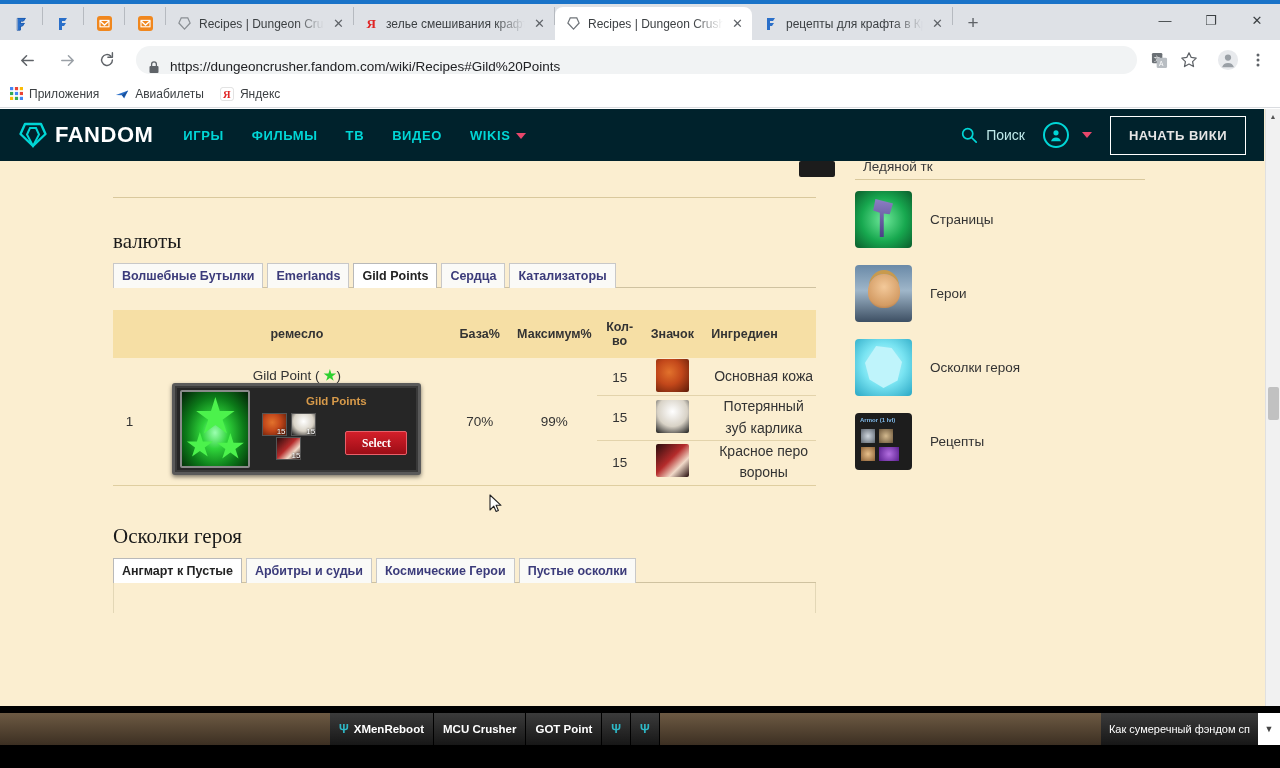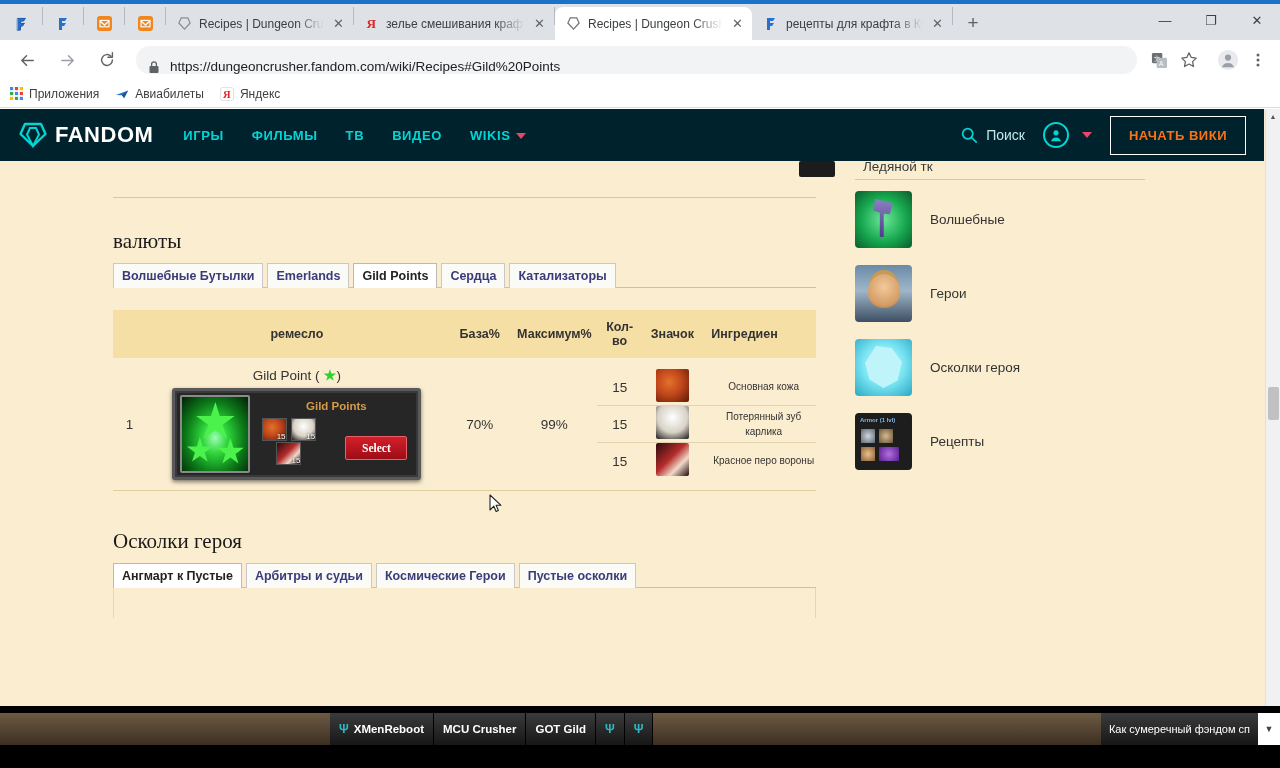--- a/index.html
+++ b/index.html
@@ -73,21 +73,21 @@
   .fandom-logo { display:flex; align-items:center; gap:7px; color:#fff; font-size:22px;
                  font-weight:bold; letter-spacing:.5px; margin-right:30px; }
   .fnav { display:flex; align-items:center; gap:28px; }
   .fnav a { color:#00d6d6; font-size:13px; font-weight:bold; letter-spacing:.6px; }
   .caret { width:0;height:0;border-left:5px solid transparent;border-right:5px solid transparent;
            border-top:6px solid #e8476b; display:inline-block; margin-left:6px; vertical-align:middle;}
   .fright { margin-left:auto; display:flex; align-items:center; gap:18px; }
   .fsearch { display:flex; align-items:center; gap:8px; color:#bfeaea; font-size:14px; }
   .avatar-ring { width:26px;height:26px;border:2px solid #00d6d6;border-radius:50%;
                  display:flex;align-items:center;justify-content:center; }
-  .startwiki { border:1px solid #fff; color:#f97316; font-size:13px; font-weight:bold;
+  .startwiki { border:1px solid #fff; color:#e5e5e5; font-size:13px; font-weight:bold;
                padding:11px 18px; letter-spacing:.5px; }
 
   
   .page-body { position:relative; width:1264px; height:607px; background:#fbeed0; }
   .content-col { position:absolute; left:113px; top:0; width:703px; }
   .side-col { position:absolute; left:855px; top:18px; width:290px; }
 
   .topclip { position:relative; height:48px; }
   .clip-thumb { position:absolute; left:686px; top:0px; width:36px; height:16px; background:#1c1c1c; border-radius:2px;}
   .clip-text { position:absolute; left:750px; top:-2px; font-size:13.5px; color:#3a3a3a;
@@ -106,32 +106,32 @@
   table.recipe { width:703px; border-collapse:collapse; font-size:13px; color:#222; }
   table.recipe thead tr { background:#f6dfa5; }
   table.recipe thead th { font-weight:bold; color:#333; padding:10px 4px; font-size:12.5px; vertical-align:middle; }
   .col-num{width:32px;} .col-craft{width:292px;} .col-base{width:62px;}
   .col-max{width:78px;} .col-qty{width:44px;} .col-ico{width:58px;} .col-ing{width:110px;}
 
   table.recipe tbody td { vertical-align:middle; text-align:center; padding:0; }
   .ing-table { width:100%; border-collapse:collapse; }
   .ing-table td { padding:9px 2px; }
   .ing-row + .ing-row td { border-top:1px solid #e3d3ab; }
-  .ing-name { text-align:left; padding-left:9px !important; font-size:10px; color:#333;
+  .ing-name { text-align:left; padding-left:9px !important; font-size:14px; color:#333;
               line-height:1.55; white-space:nowrap; overflow:hidden; }
   .ing-qty { width:44px; font-size:13.5px; color:#333; }
   .ing-ico { width:58px; }
 
   .thumb { width:33px; height:33px; border-radius:2px; display:inline-block; }
   .th-leather { background:radial-gradient(circle at 40% 40%, #e2722c 0%, #c2471a 45%, #5c1b08 100%); }
   .th-tooth { background:radial-gradient(circle at 50% 35%, #ffffff 0%, #d8d2c6 55%, #1a1a1a 100%); }
   .th-feather { background:linear-gradient(135deg,#2b0d0d 0%, #b52b2b 45%, #f0d9c8 70%, #220808 100%); }
 
   .craft-cell { padding:10px 0 !important; }
-  .gild-label { font-size:13.5px; color:#333; margin-bottom:5px; }
+  .gild-label { font-size:13.5px; color:#333; }
   .star {
     display:inline-block; width:13px; height:13px; position:relative; vertical-align:-2px;
     background:#2fd02f; clip-path: polygon(50% 0%, 61% 35%, 98% 35%, 68% 57%, 79% 91%, 50% 70%, 21% 91%, 32% 57%, 2% 35%, 39% 35%);
   }
 
   
   .gamecard {
     width:249px; height:92px; margin:0 auto; background:#262626;
     border:3px solid #5a5a5a; border-radius:3px; position:relative;
     box-shadow: inset 0 0 0 2px #3a3a3a, 0 2px 4px rgba(0,0,0,.5);
@@ -520,21 +520,21 @@
         </div>
         <div class="tabs-rule"></div>
         <div style="height:30px;background:#fbeed0;border-left:1px solid #e3d7b6;border-right:1px solid #e3d7b6;"></div>
       </div>
 
       <div class="side-col">
         <div class="side-rule"></div>
 
         <div class="side-item">
           <span class="side-thumb sp-art"></span>
-          <span class="side-label">Волшебные</span>
+          <span class="side-label">Страницы</span>
         </div>
         <div class="side-item">
           <span class="side-thumb sp-hero"></span>
           <span class="side-label">Герои</span>
         </div>
         <div class="side-item">
           <span class="side-thumb sp-shard"></span>
           <span class="side-label">Осколки героя</span>
         </div>
         <div class="side-item">
@@ -564,21 +564,21 @@
   <div class="wbar"></div>
   <div class="wbar-inner">
     <div class="wchip">
       <span class="tri">Ψ</span>
       <span>XMenReboot</span>
     </div>
     <div class="wchip">
       <span>MCU Crusher</span>
     </div>
     <div class="wchip">
-      <span>GOT Gild</span>
+      <span>GOT Point</span>
     </div>
     <div class="wchip">
       <span class="tri">Ψ</span>
     </div>
     <div class="wchip">
       <span class="tri">Ψ</span>
     </div>
   </div>
   <div class="wright">Как сумеречный фэндом сп</div>
   <div class="wcaret">▼</div>

